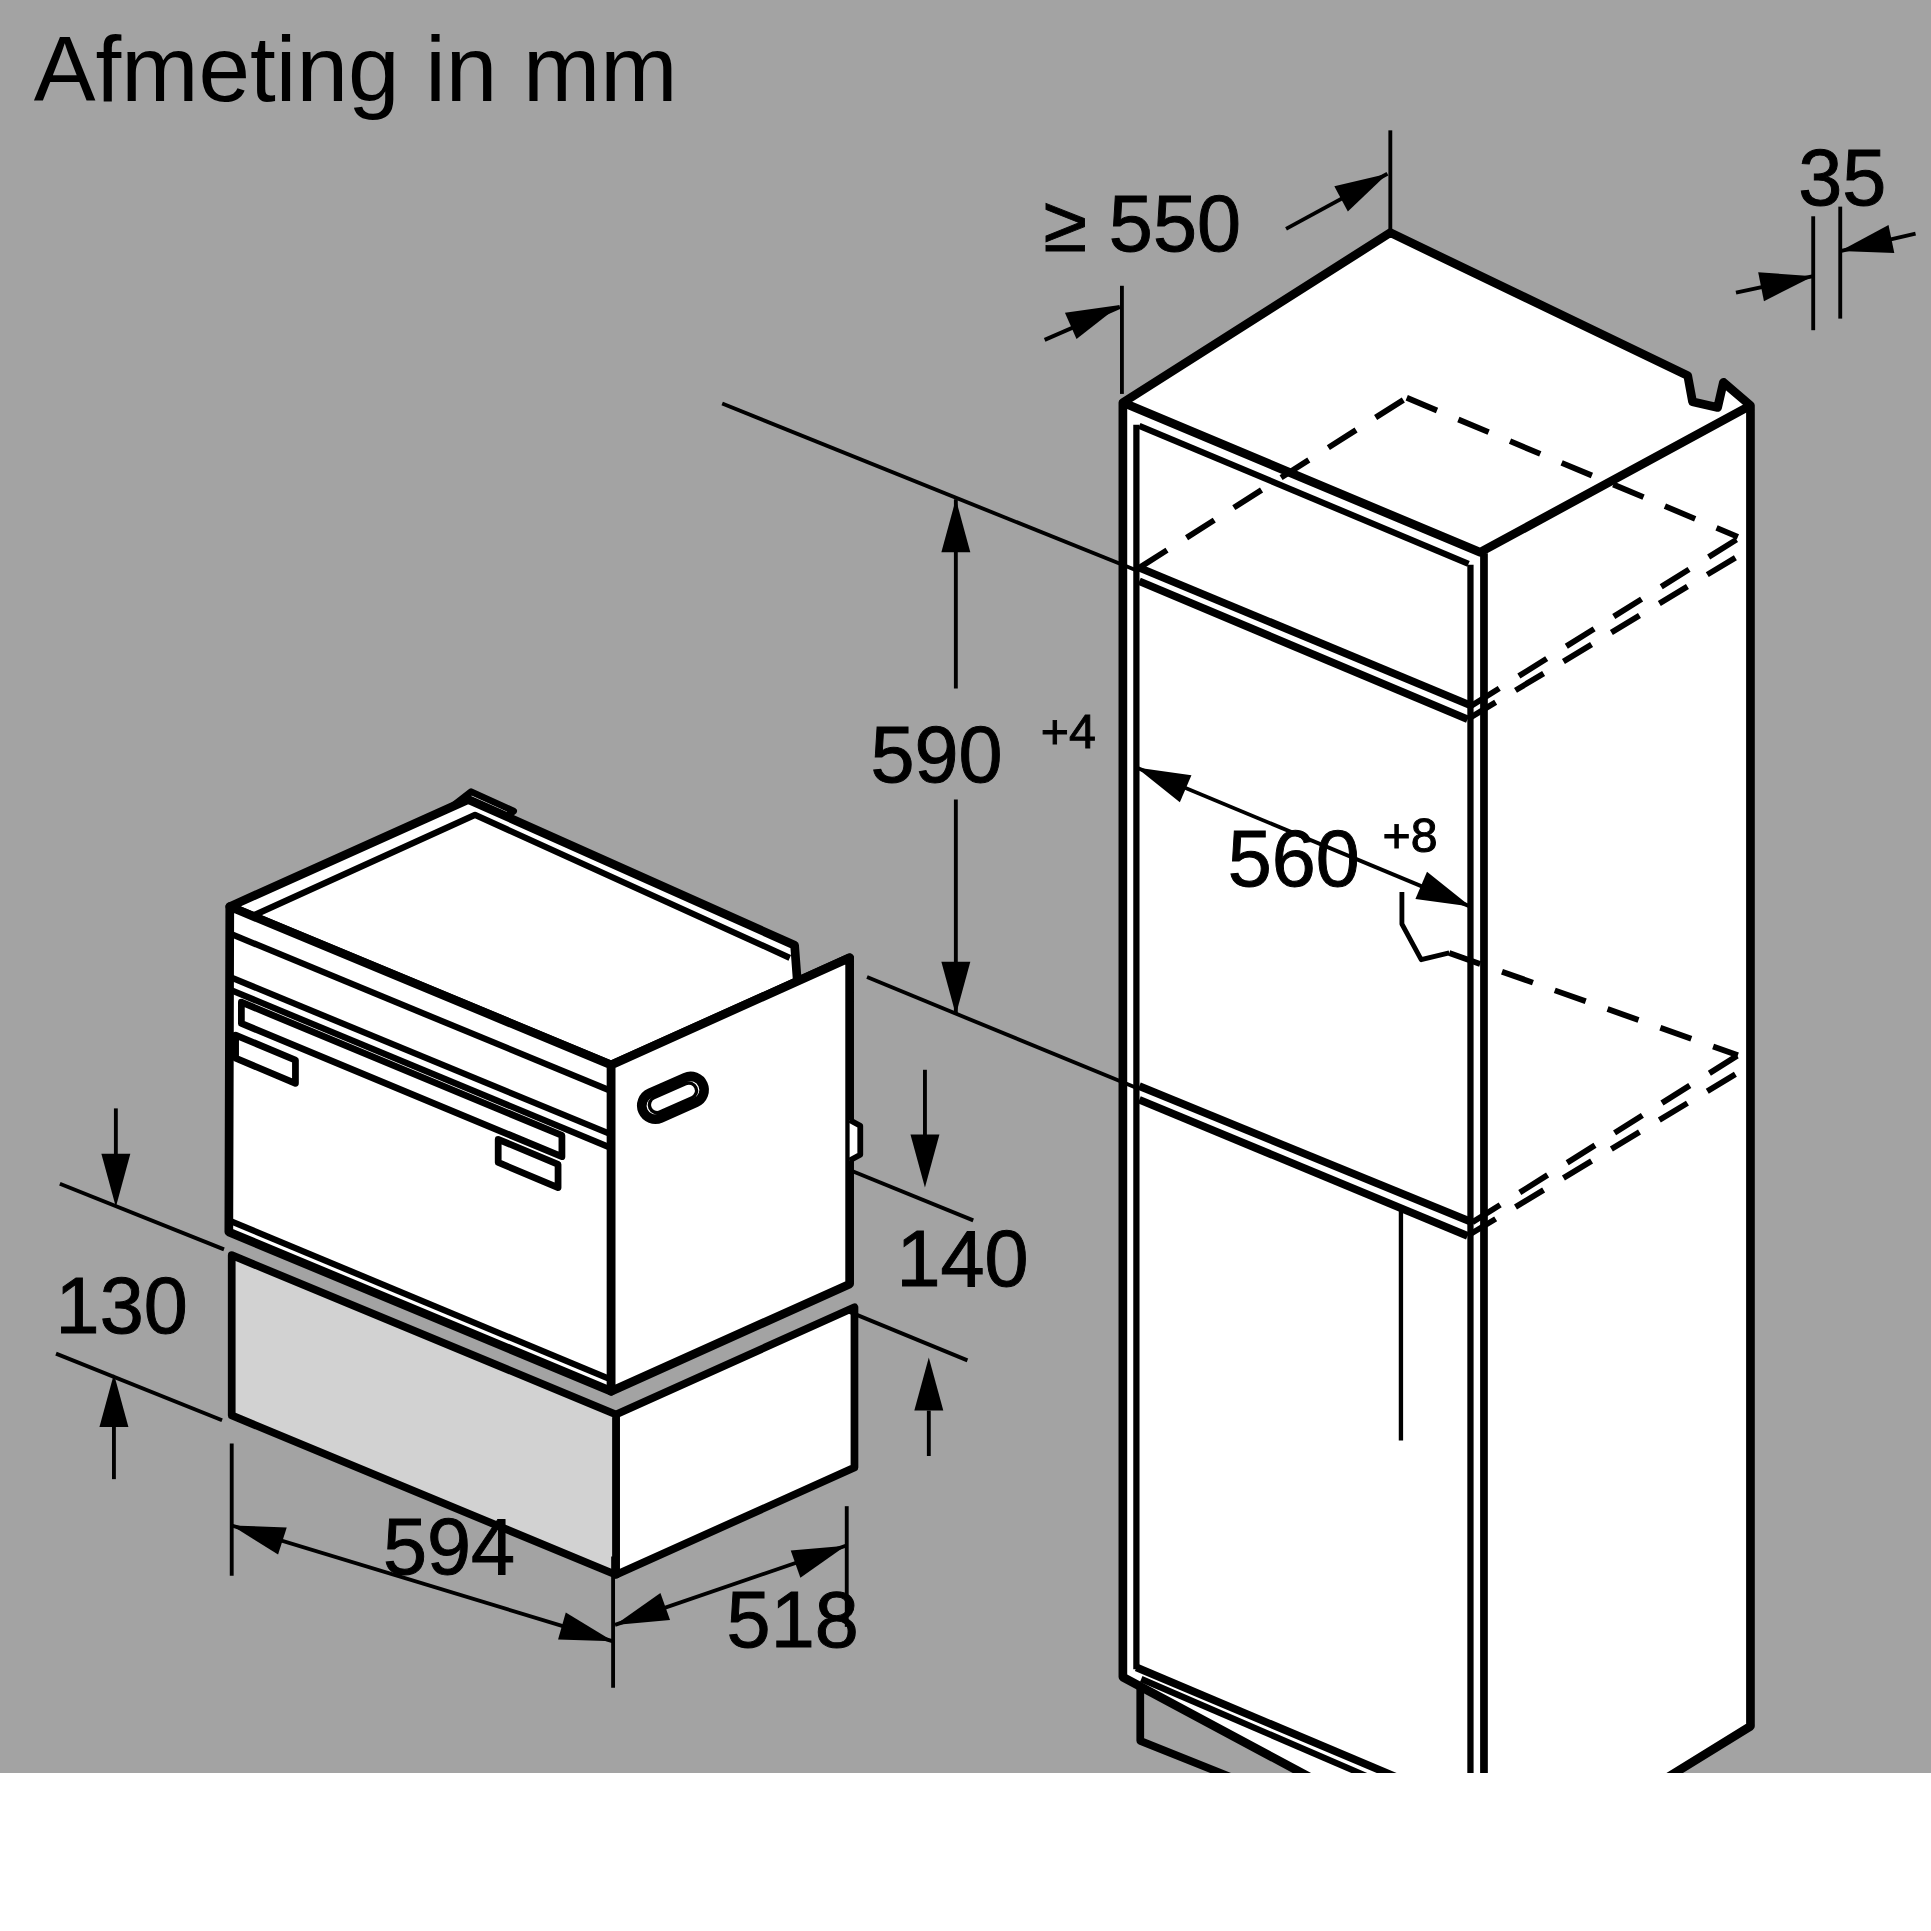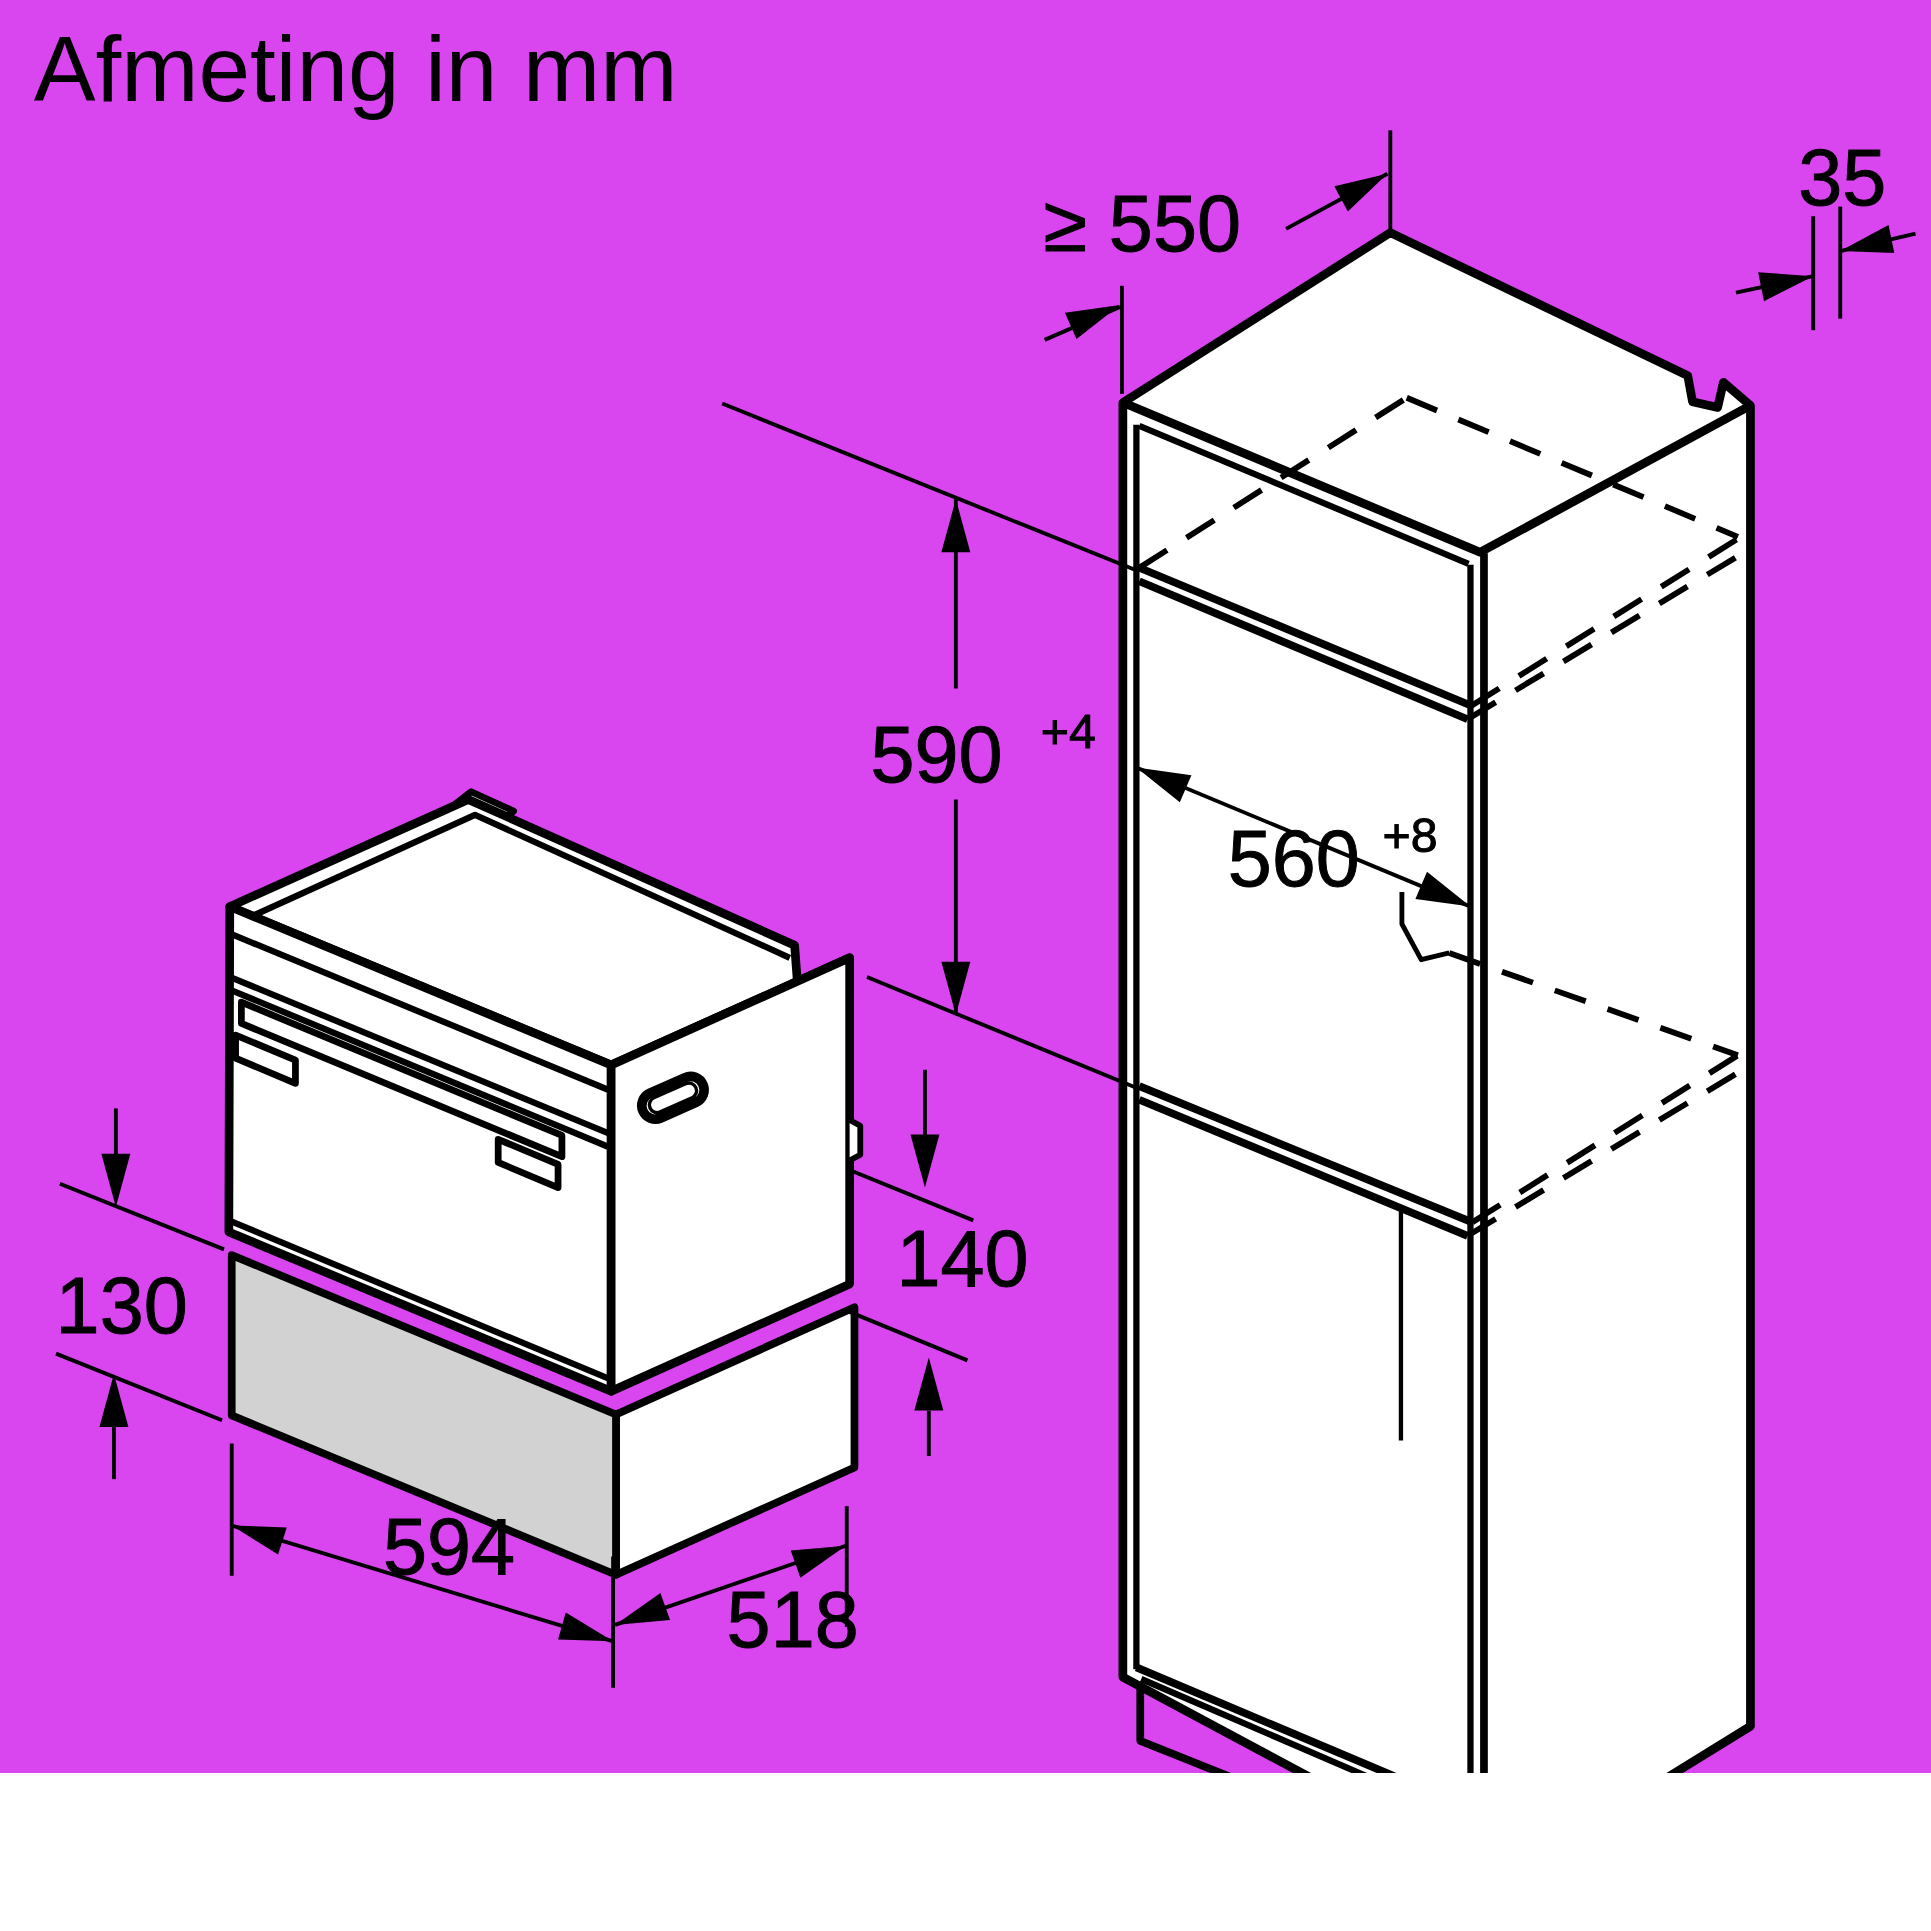--- a/index.html
+++ b/index.html
@@ -1,16 +1,16 @@
 <!DOCTYPE html>
 <html><head>
 <meta charset="utf-8">
 <style>
   html,body{margin:0;padding:0;background:#ffffff;}
-  .page{width:1931px;height:1773px;position:relative;background:#d946ef;overflow:hidden;}
+  .page{width:1931px;height:1773px;position:relative;background:#a3a3a3;overflow:hidden;}
   svg{display:block;}
   text{font-family:"Liberation Sans","DejaVu Sans",sans-serif;fill:#000;}
   .lbl{font-size:82px;}
   .sup{font-size:50px;}
   .title{font-size:96px;}
 </style>
 </head>
 <body>
 
 <div class="page">

